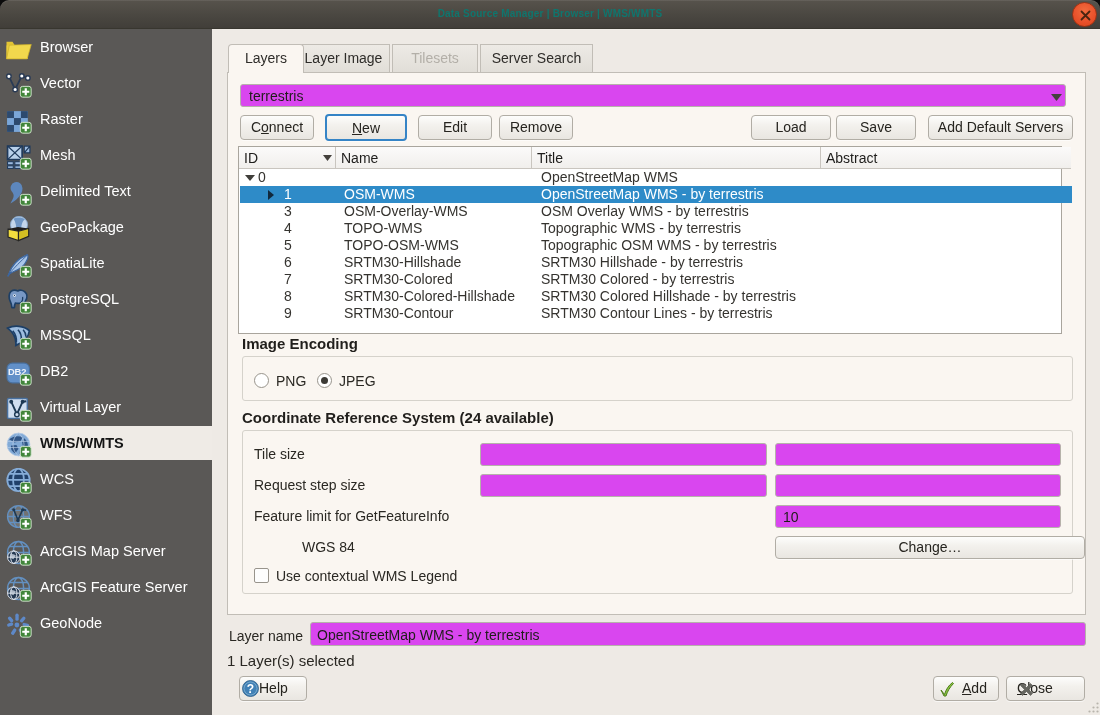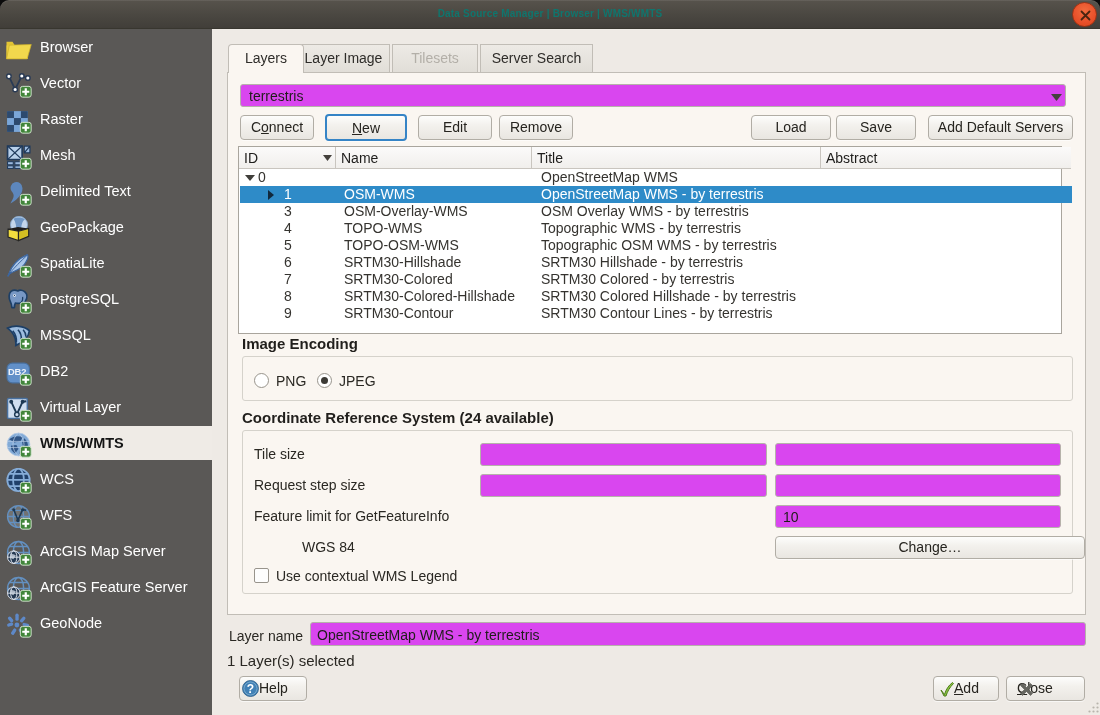--- a/index.html
+++ b/index.html
@@ -413,21 +413,21 @@
     <div class="flabel" style="left:17px; top:599px;">Layer name</div>
     <div class="input" style="left:98px; top:593px; width:776px; height:24px;">
         <span style="position:absolute; left:6px; top:4px; color:#1f1d1a;">OpenStreetMap WMS - by terrestris</span>
       </div>
     <div class="flabel" style="left:15px; top:623px; font-size:15px;">1 Layer(s) selected</div>
     <div class="btn" style="left:27px; top:647px; width:68px; height:25px; line-height:23px; text-align:left; padding-left:19px;"><svg style="position:absolute; left:2px; top:3px;" width="17" height="17" viewBox="0 0 17 17">
           <circle cx="8.5" cy="8.5" r="8" fill="#4181b6" stroke="#2a5a85" stroke-width="0.8"></circle>
           <circle cx="8.5" cy="8.5" r="6.5" fill="none" stroke="#76a8cc" stroke-width="1"></circle>
           <text x="8.5" y="12.6" text-anchor="middle" font-size="12" font-weight="bold" fill="#ffffff" font-family="Liberation Sans,sans-serif">?</text>
         </svg>Help</div>
-    <div class="btn" style="left:721px; top:647px; width:66px; height:25px; line-height:23px; text-align:left; padding-left:20px;"><svg style="position:absolute; left:5px; top:4px;" width="16" height="16" viewBox="0 0 16 16">
+    <div class="btn" style="left:721px; top:647px; width:66px; height:25px; line-height:23px; text-align:left; padding-left:28px;"><svg style="position:absolute; left:5px; top:4px;" width="16" height="16" viewBox="0 0 16 16">
           <path d="M2 9 L5.5 13.5 C7 8.5 9.5 4.5 13.5 1.5 L14.5 2.5 C10.5 6.5 8.5 10.5 7 15 L5 15 Z" fill="#8bc53f" stroke="#4e7d1e" stroke-width="1"></path>
         </svg><u>A</u>dd</div>
     <div class="btn" style="left:794px; top:647px; width:79px; height:25px; line-height:23px; text-align:left; padding-left:10px;"><svg style="position:absolute; left:13px; top:6px;" width="13" height="13" viewBox="0 0 13 13">
           <path d="M2.5 0.5 L6.5 4.5 L10.5 0.5 L12.5 2.5 L8.5 6.5 L12.5 10.5 L10.5 12.5 L6.5 8.5 L2.5 12.5 L0.5 10.5 L4.5 6.5 L0.5 2.5 Z" fill="#666660" stroke="#55554f" stroke-width="0.6"></path>
         </svg><u>C</u>lose</div>
     <svg style="position:absolute; left:873px; top:670px;" width="15" height="15" viewBox="0 0 15 15">
         <g fill="#b8b4ac">
           <circle cx="12.5" cy="4.5" r="1.1"></circle>
           <circle cx="8.5" cy="8.5" r="1.1"></circle>
           <circle cx="12.5" cy="8.5" r="1.1"></circle>

